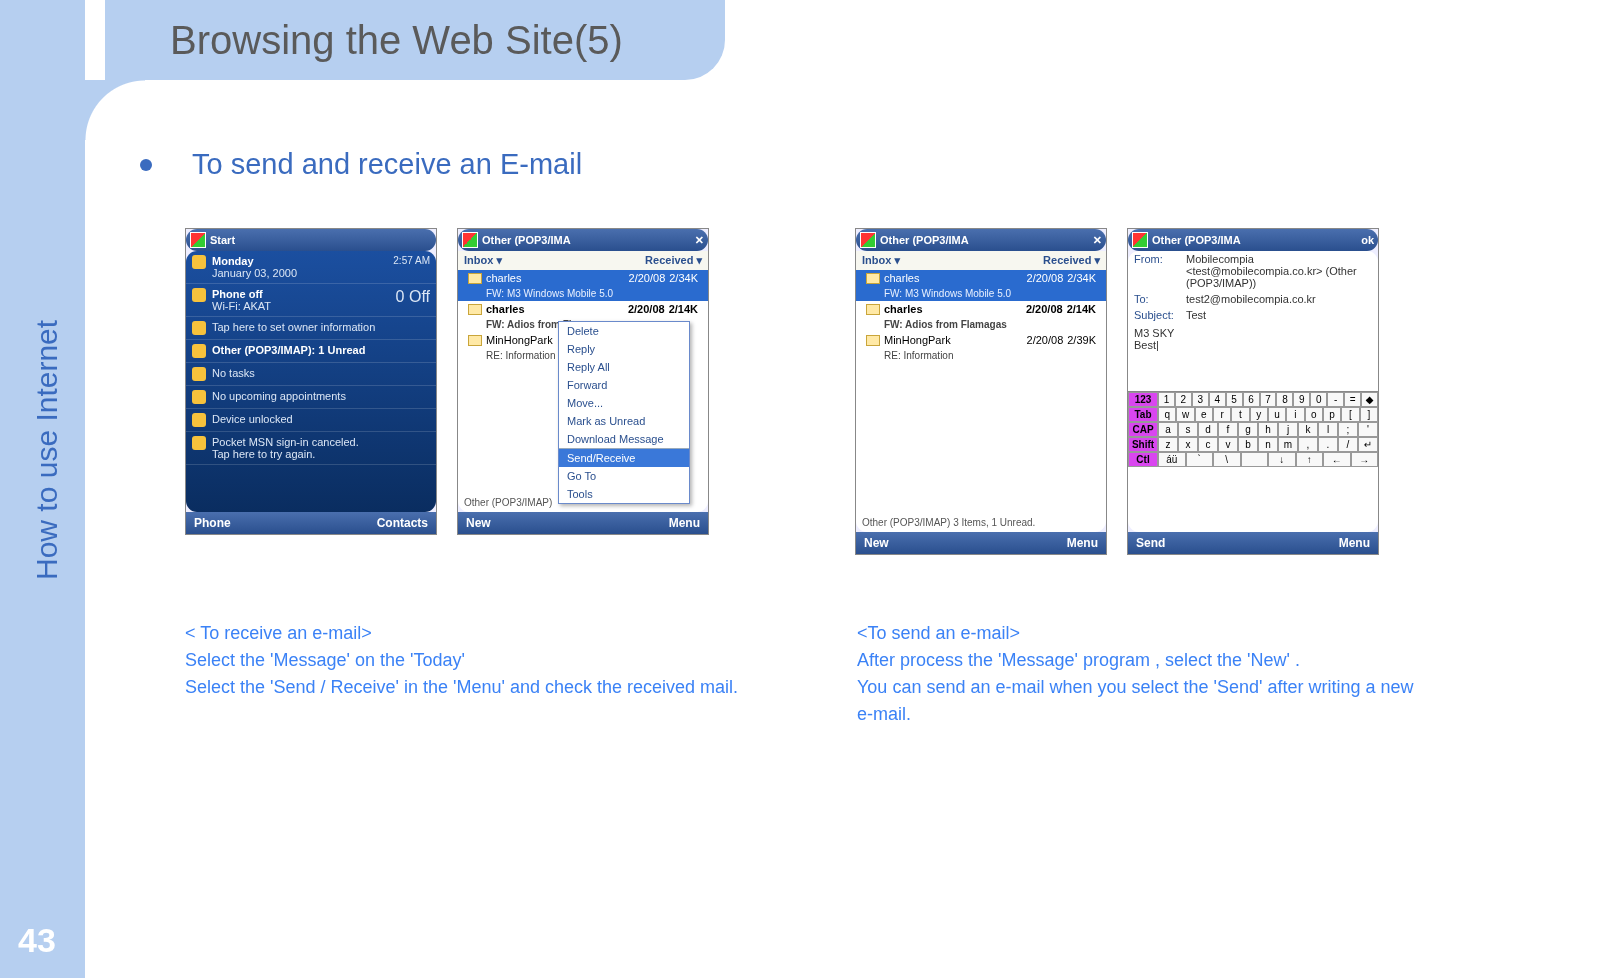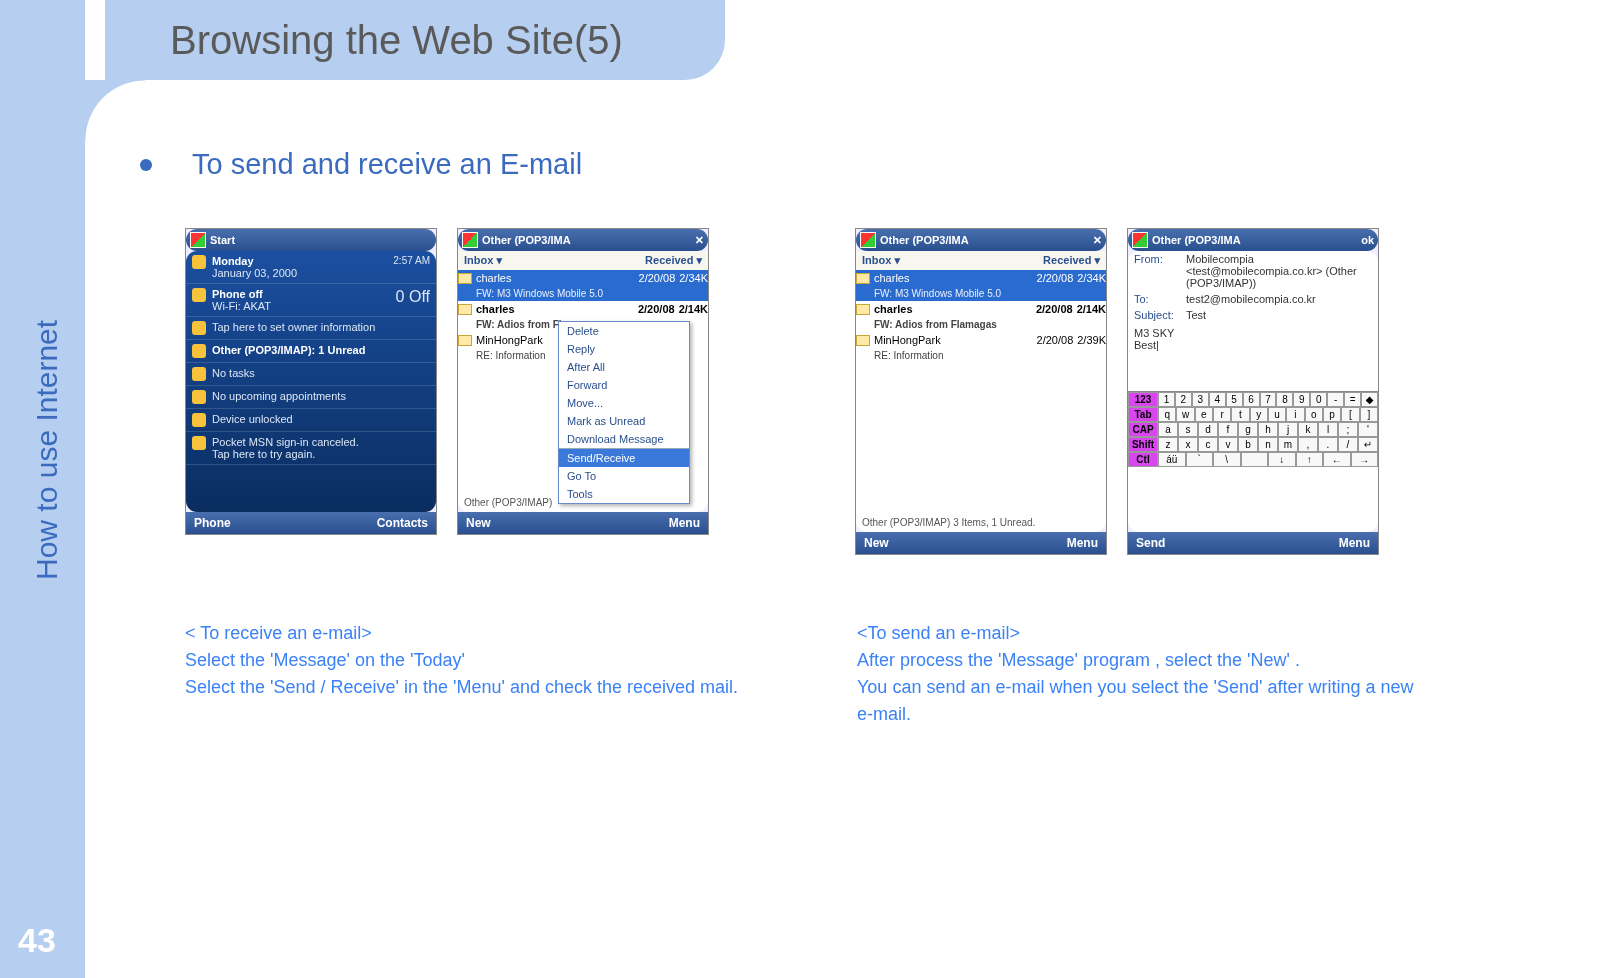--- a/index.html
+++ b/index.html
@@ -115,21 +115,21 @@
     font-weight:bold;
     font-size:12px;
   }
   
   .today-list { background:linear-gradient(#1b4fa0,#0a2d60); color:#dbe6f5; }
   .today-row { padding:4px 6px; border-bottom:1px solid rgba(255,255,255,.15); display:flex; gap:6px; align-items:flex-start; }
   .today-row .ico { width:14px;height:14px;border-radius:3px;background:#f7c23c;flex:none; }
   .today-row strong { color:#fff; }
   
   .inb-head { display:flex;justify-content:space-between;padding:3px 6px;background:#f7f7f0;color:#2a4f8e;font-weight:bold; }
-  .mail-row { padding:2px 0; display:grid; grid-template-columns:14px 1fr auto auto; gap:4px; align-items:center; }
+  .mail-row { padding:2px 10px; display:grid; grid-template-columns:14px 1fr auto auto; gap:4px; align-items:center; }
   .mail-row.sel { background:#2a6bcf;color:#fff; }
   .mail-sub { grid-column:2/5; font-size:10px; color:#444; }
   .mail-row.sel .mail-sub{color:#e8f0ff;}
   .env{width:12px;height:9px;border:1px solid #c9a53a;background:#ffe9a6;}
   .ctx-menu {
     position:absolute; left:100px; top:92px;
     background:#fff;border:1px solid #6a8acb;
     font-size:11px; width:130px;
     box-shadow:2px 2px 4px rgba(0,0,0,.3);
   }
@@ -255,21 +255,21 @@
           <span></span>
           <span></span>
           <span class="mail-sub">RE: Information</span>
         </div>
       <div style="height:130px;"></div>
       <div class="status-line">Other (POP3/IMAP)</div>
     </div>
     <div class="ctx-menu">
       <div>Delete</div>
       <div>Reply</div>
-      <div>After All</div>
+      <div>Reply All</div>
       <div>Forward</div>
       <div>Move...</div>
       <div>Mark as Unread</div>
       <div>Download Message</div>
       <div class="sep hot">Send/Receive</div>
       <div>Go To</div>
       <div>Tools</div>
     </div>
     <div class="dev-bottom">
       <span>New</span>

